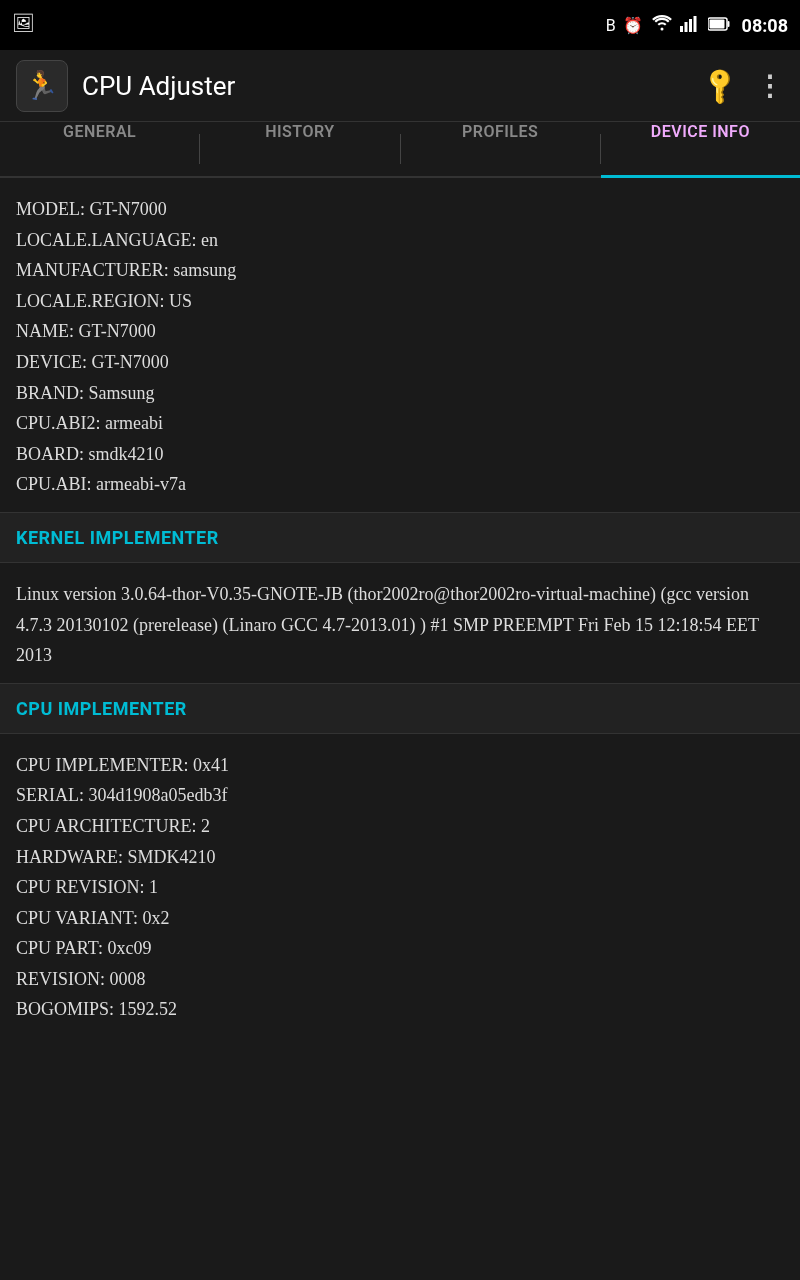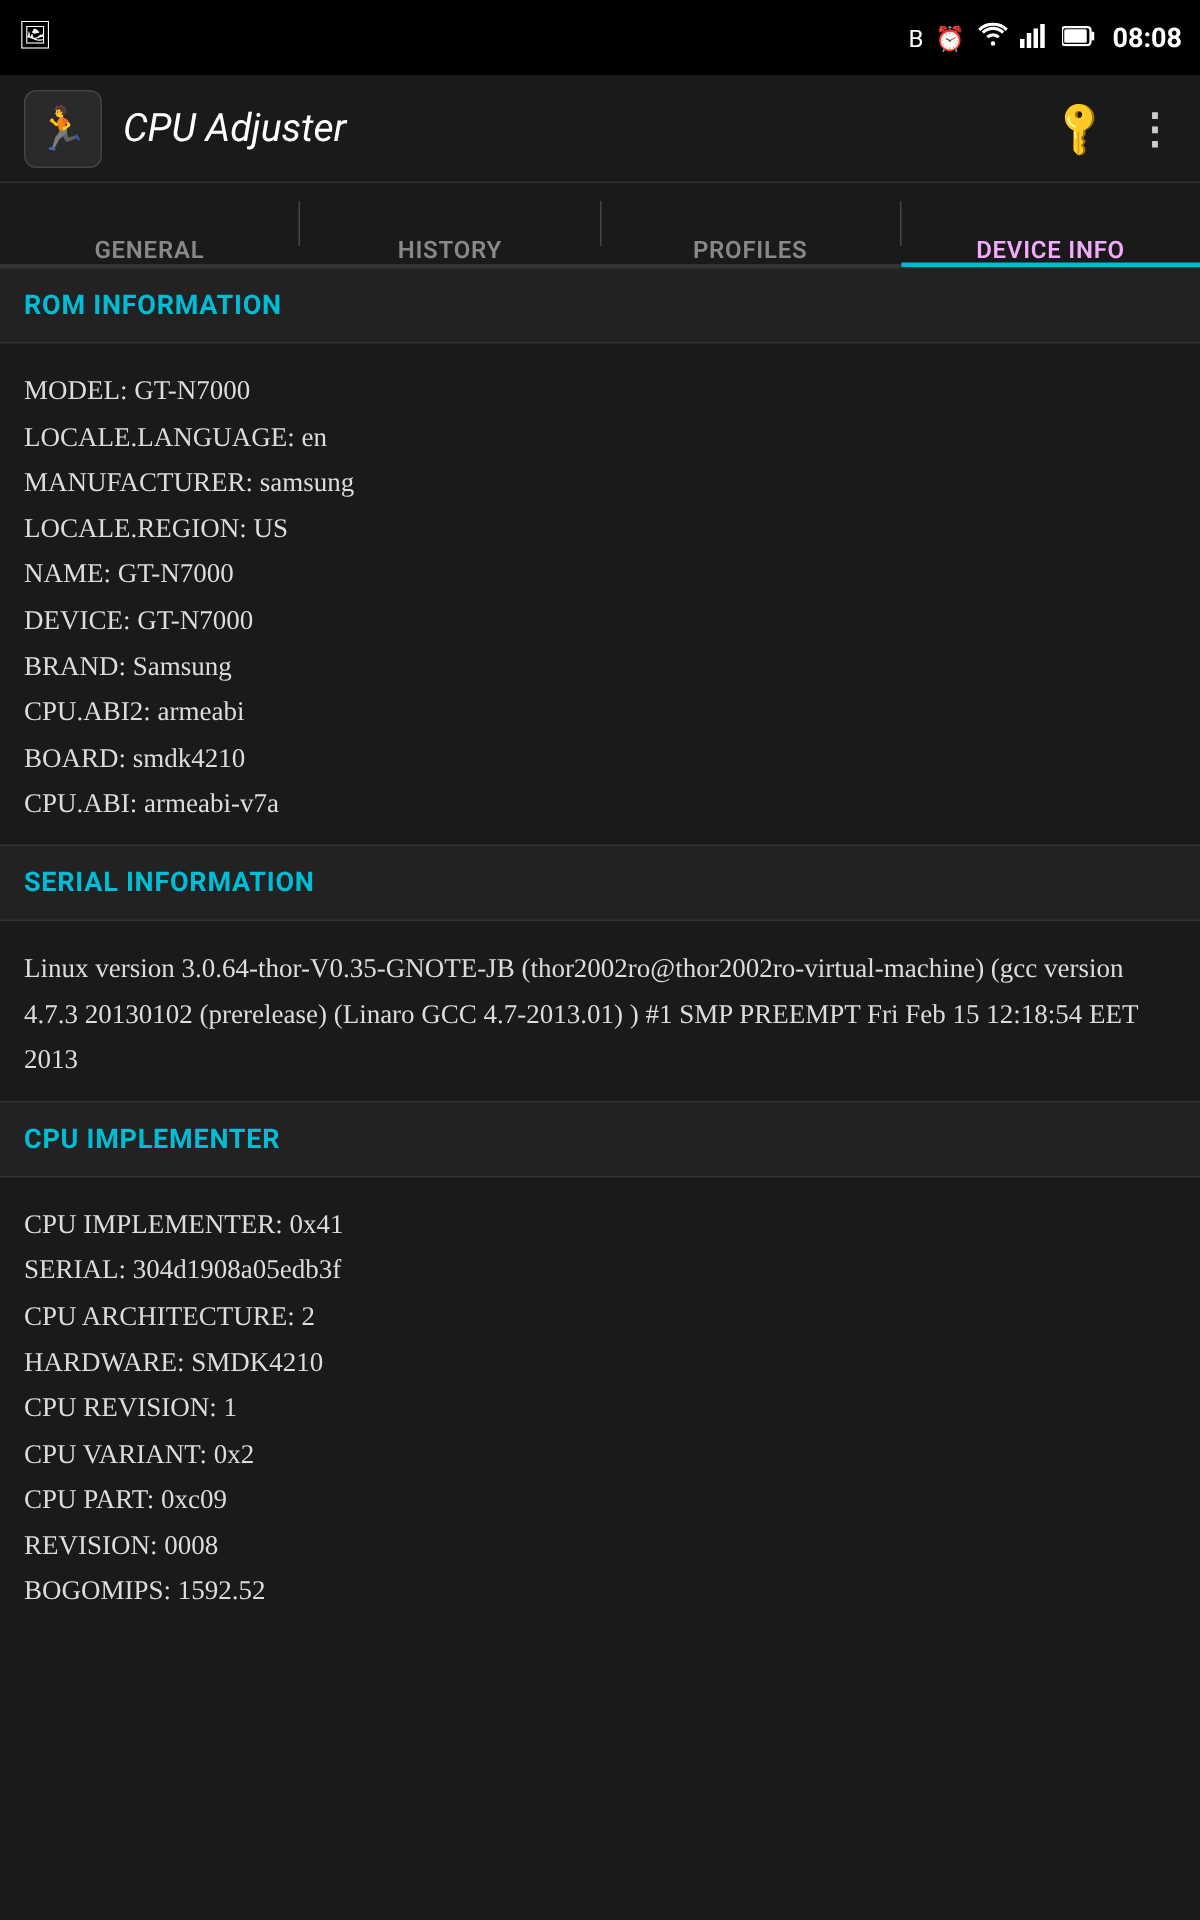--- a/index.html
+++ b/index.html
@@ -59,41 +59,40 @@
       justify-content: center;
       margin-right: 14px;
       border: 1px solid #444;
       font-size: 26px;
     }
     .app-title {
       font-size: 26px;
       color: #ffffff;
       font-weight: 400;
       flex: 1;
-      font-style: italic;
     }
     .toolbar-icon {
       color: #cccccc;
       font-size: 22px;
       margin-left: 20px;
       cursor: pointer;
     }
 
     
     #tab-bar {
       width: 800px;
       height: 56px;
       background: #1a1a1a;
       display: flex;
       border-bottom: 2px solid #333;
     }
     .tab-item {
       flex: 1;
       display: flex;
-      align-items: flex-end;
+      align-items: flex-start;
       justify-content: center;
       font-size: 16px;
       font-weight: 600;
       color: #888888;
       cursor: pointer;
       position: relative;
       letter-spacing: 0.5px;
     }
     .tab-item.active {
       color: #f0abfc;
@@ -204,38 +203,35 @@
     <span>PROFILES</span>
   </div>
   <div class="tab-divider"></div>
   <div class="tab-item active">
     <span>DEVICE INFO</span>
   </div>
 </div>
 
 <div id="content">
 
-  <div class="section-header">
-    <span class="section-header-text">ROM INFORMATION</span>
-  </div>
   <div class="info-block">
     <div class="info-line">MODEL: GT-N7000</div>
     <div class="info-line">LOCALE.LANGUAGE: en</div>
     <div class="info-line">MANUFACTURER: samsung</div>
     <div class="info-line">LOCALE.REGION: US</div>
     <div class="info-line">NAME: GT-N7000</div>
     <div class="info-line">DEVICE: GT-N7000</div>
     <div class="info-line">BRAND: Samsung</div>
     <div class="info-line">CPU.ABI2: armeabi</div>
     <div class="info-line">BOARD: smdk4210</div>
     <div class="info-line">CPU.ABI: armeabi-v7a</div>
   </div>
 
   <div class="section-header">
-    <span class="section-header-text">SERIAL INFORMATION</span>
+    <span class="section-header-text">KERNEL IMPLEMENTER</span>
   </div>
   <div class="info-block">
     <div class="info-line" style="white-space: normal; word-break: break-word;">Linux version 3.0.64-thor-V0.35-GNOTE-JB (thor2002ro@thor2002ro-virtual-machine) (gcc version 4.7.3 20130102 (prerelease) (Linaro GCC 4.7-2013.01) ) #1 SMP PREEMPT Fri Feb 15 12:18:54 EET 2013</div>
   </div>
 
   <div class="section-header">
     <span class="section-header-text">CPU IMPLEMENTER</span>
   </div>
   <div class="info-block">
     <div class="info-line">CPU IMPLEMENTER: 0x41</div>

